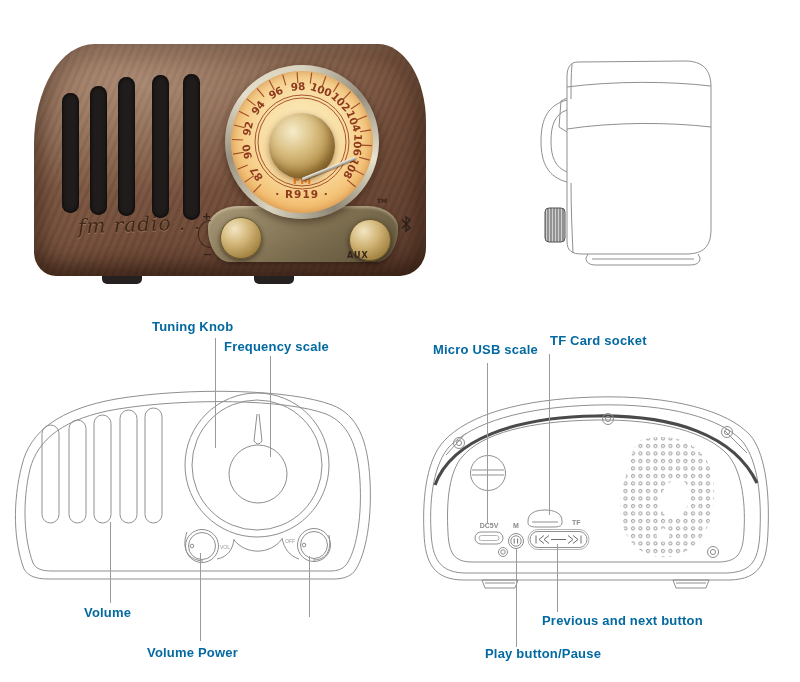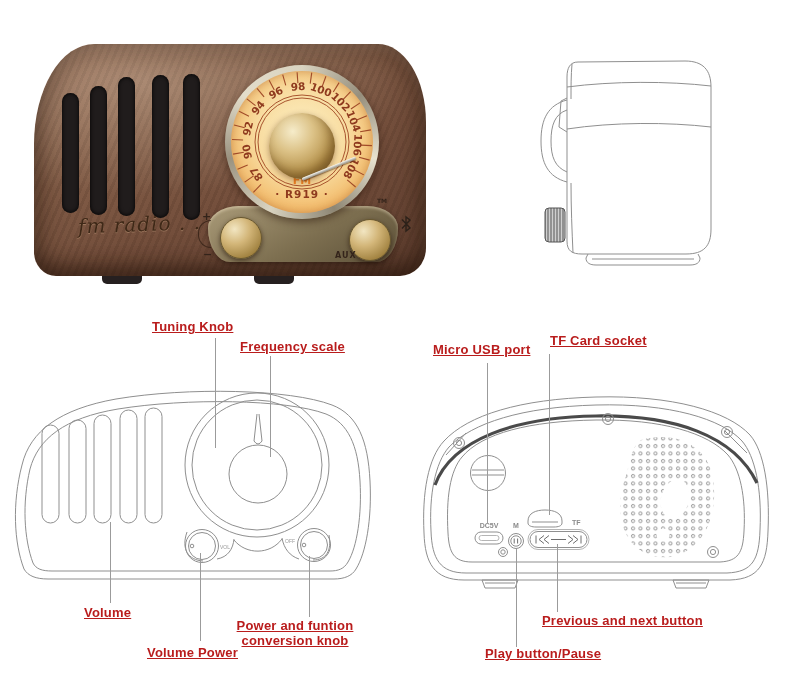--- a/index.html
+++ b/index.html
@@ -1,19 +1,19 @@
 <!DOCTYPE html>
 <html><head>
 <meta charset="utf-8">
 <style>
   html,body{margin:0;padding:0;background:#fff;}
   #canvas{position:relative;width:800px;height:682px;background:#ffffff;overflow:hidden;
           font-family:"Liberation Sans",sans-serif;}
-  .lbl{position:absolute;font:600 13px/1.15 "Liberation Sans",sans-serif;color:#b91c1c;
-       letter-spacing:.2px;white-space:nowrap;text-decoration:underline;}
+  .lbl{position:absolute;font:600 13px/1.15 "Liberation Sans",sans-serif;color:#0369a1;
+       letter-spacing:.2px;white-space:nowrap;}
   .lead{position:absolute;width:1px;background:#9b9b9b;}
   svg{position:absolute;overflow:visible;}
   .draw path,.draw circle,.draw rect,.draw line,.draw ellipse{vector-effect:non-scaling-stroke;}
 
   
   #photo{position:absolute;left:30px;top:8px;width:400px;height:284px;}
   #radio-body{position:absolute;left:4px;top:36px;width:392px;height:232px;
     border-radius:60px 48px 26px 22px / 100px 78px 28px 24px;
     background:
       radial-gradient(120% 90% at 28% 16%, rgba(255,235,210,.28), transparent 55%),
@@ -117,21 +117,21 @@
         <text y="42" text-anchor="middle" font-family="'DejaVu Sans',sans-serif" font-size="11" font-weight="bold" fill="#ef8325">FM</text>
         <text y="56" text-anchor="middle" font-family="'DejaVu Sans',sans-serif" font-size="10.5" font-weight="bold" fill="#8f3a1e" letter-spacing="1">· R919 ·</text>
       </svg>
       <div id="dome"></div>
       <div id="needle"></div>
     </div>
 
     <div class="mark" style="left:172px;top:202px;font:700 11px 'DejaVu Sans',sans-serif;">+</div>
     <div id="vol-arc"></div>
     <div class="mark" style="left:173px;top:240px;font:700 11px 'DejaVu Sans',sans-serif;">−</div>
-    <div class="mark" style="left:305px;top:243px;font:700 8px 'DejaVu Sans',sans-serif;letter-spacing:1px;">AUX</div>
+    <div class="mark" style="left:317px;top:243px;font:700 8px 'DejaVu Sans',sans-serif;letter-spacing:1px;">AUX</div>
     <div class="mark" style="left:347px;top:189px;font:700 6px 'DejaVu Sans',sans-serif;">TM</div>
     <svg style="left:370px;top:207px;" width="12" height="18" viewBox="0 0 12 18">
       <path d="M2,4.5 L10,13 L6,16 L6,2 L10,5 L2,13.5" fill="none" stroke="#2c2119" stroke-width="1.4"></path>
     </svg>
   </div>
 
   <svg id="side-view" class="draw" style="left:538px;top:55px;" width="180" height="215" viewBox="0 0 180 215">
     <defs>
       <pattern id="knurl" width="3" height="4" patternUnits="userSpaceOnUse">
         <rect width="3" height="4" fill="#cfcfcf"></rect>
@@ -245,25 +245,21 @@
   <div class="lead" style="left:270px;top:356px;height:101px;"></div>
   <div class="lead" style="left:110px;top:522px;height:81px;"></div>
   <div class="lead" style="left:200px;top:553px;height:88px;"></div>
   <div class="lead" style="left:309px;top:556px;height:61px;"></div>
   <div class="lead" style="left:487px;top:363px;height:160px;"></div>
   <div class="lead" style="left:549px;top:354px;height:161px;"></div>
   <div class="lead" style="left:516px;top:549px;height:98px;"></div>
   <div class="lead" style="left:557px;top:544px;height:68px;"></div>
 
   <div class="lbl" style="left:152px;top:320px;">Tuning Knob</div>
-  <div class="lbl" style="left:240px;top:340px;">Frequency scale</div>
+  <div class="lbl" style="left:224px;top:340px;">Frequency scale</div>
   <div class="lbl" style="left:84px;top:606px;">Volume</div>
   <div class="lbl" style="left:147px;top:646px;">Volume Power</div>
-  <div class="lbl" style="left:236px;top:619px;width:118px;text-align:center;white-space:normal;">
-    <span>Power and funtion</span><br>
-    <span>conversion knob</span>
-  </div>
-  <div class="lbl" style="left:433px;top:343px;">Micro USB port</div>
+  <div class="lbl" style="left:433px;top:343px;">Micro USB scale</div>
   <div class="lbl" style="left:550px;top:334px;">TF Card socket</div>
   <div class="lbl" style="left:542px;top:614px;">Previous and next button</div>
   <div class="lbl" style="left:485px;top:647px;text-align:right;">Play button/Pause</div>
 
 </div>
 
 </body></html>

